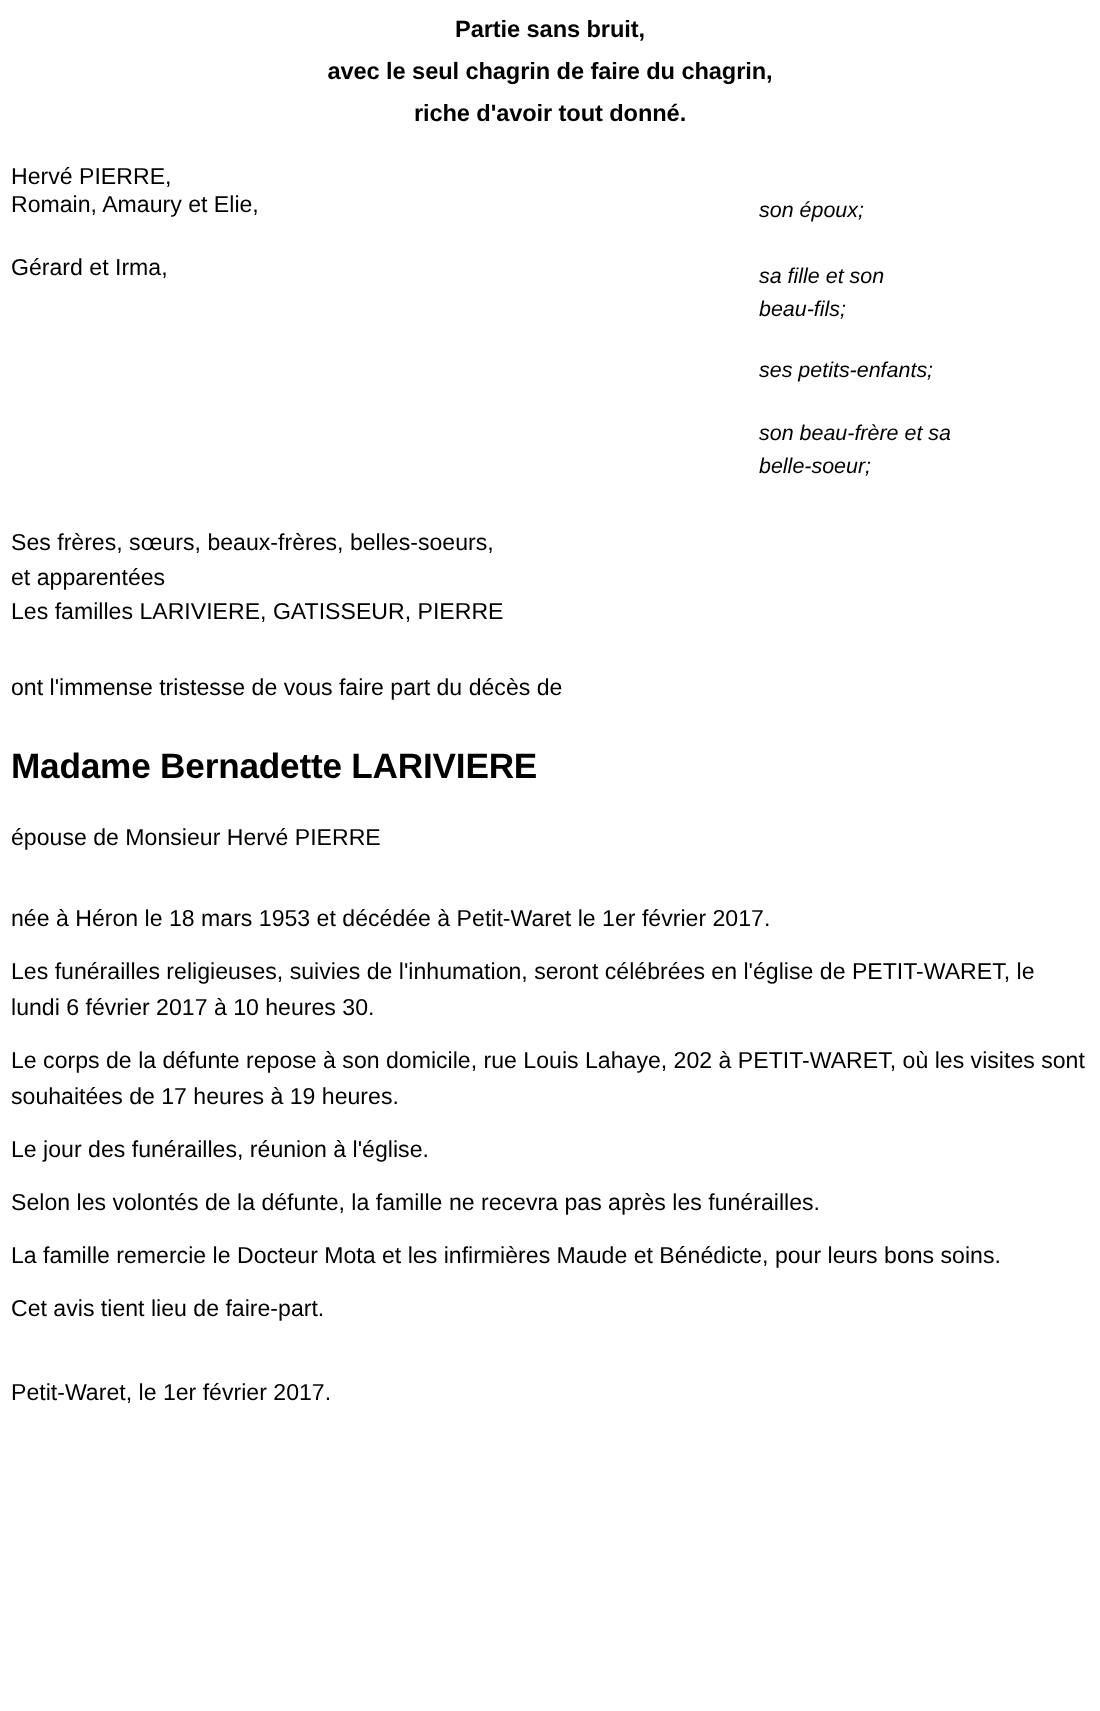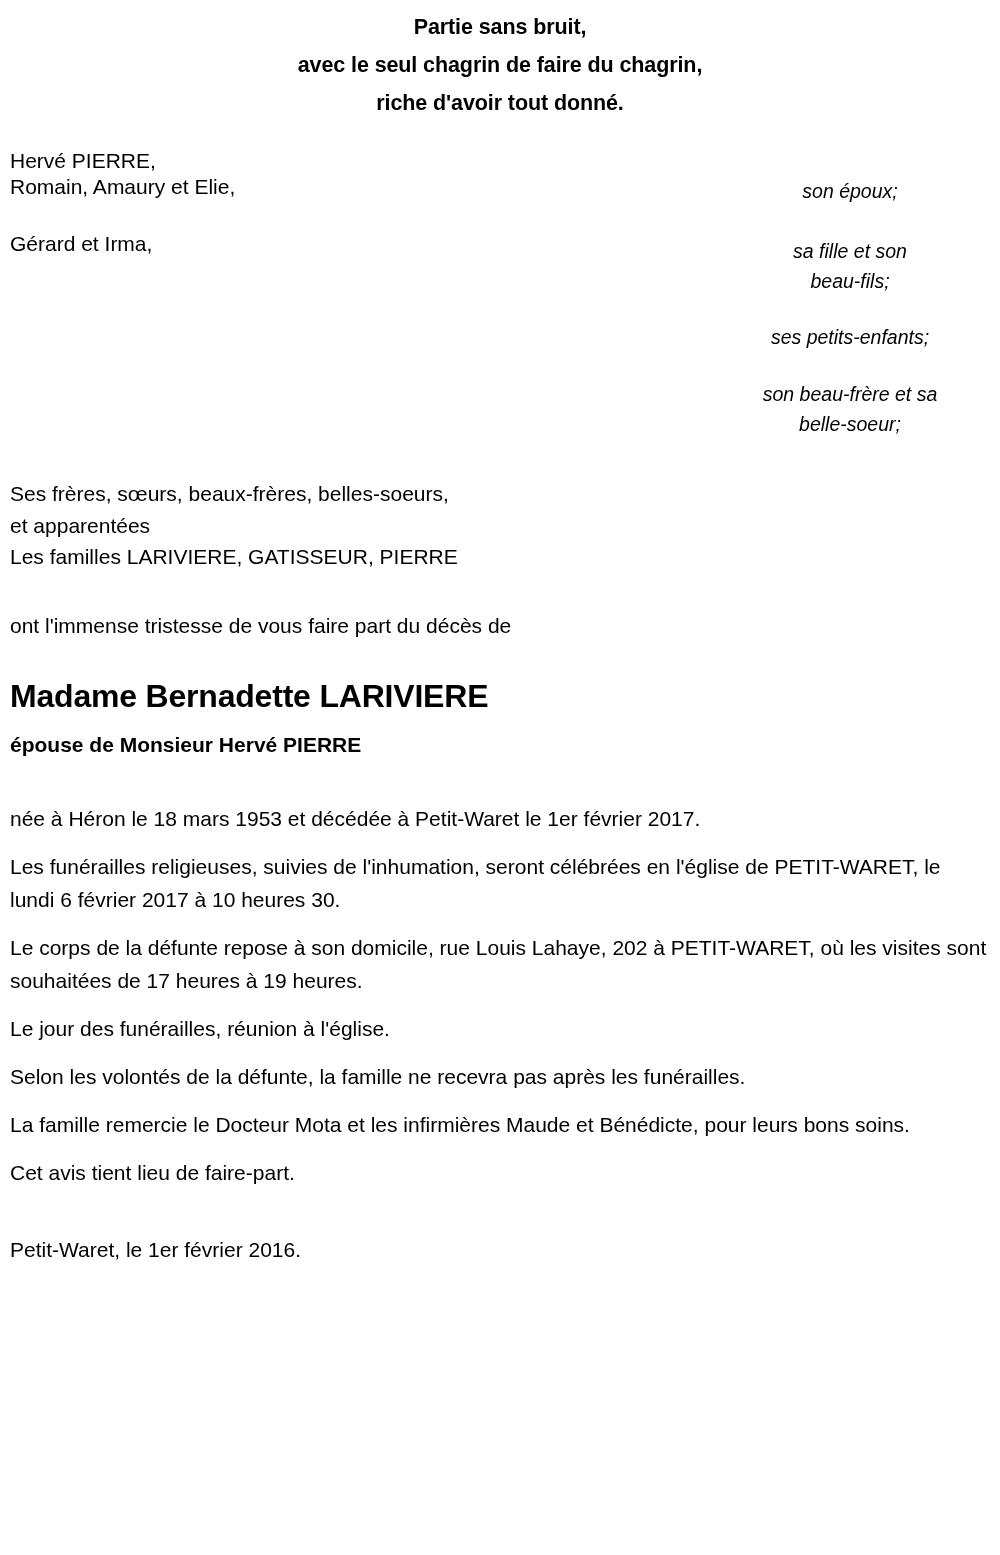--- a/index.html
+++ b/index.html
@@ -42,24 +42,24 @@
     min-height: 330px;
   }
   .names-col {
     position: absolute;
     left: 10px;
     top: 0;
     width: 640px;
   }
   .labels-col {
     position: absolute;
-    right: 0;
+    right: 10px;
     top: 0;
     width: 300px;
-    text-align: center;
+    text-align: left;
   }
   .name-line {
     font-size: 21px;
     line-height: 26px;
     white-space: nowrap;
   }
   .label-line {
     font-size: 19.5px;
     font-style: italic;
     line-height: 30px;
@@ -85,24 +85,23 @@
   .deceased-name {
     padding: 0 10px;
     margin-top: 36px;
     font-size: 32px;
     font-weight: bold;
     letter-spacing: -0.2px;
     line-height: 38px;
   }
   .spouse-of {
     padding: 0 10px;
-    margin-top: 15px;
+    margin-top: 32px;
     font-size: 21px;
     line-height: 30px;
-    font-weight: bold;
   }
 
   
   .details {
     padding: 0 10px;
     margin-top: 42px;
   }
   .detail-para {
     font-size: 21px;
     line-height: 33px;
@@ -163,15 +162,15 @@
   <div class="details">
     <div class="detail-para">née à Héron le 18 mars 1953 et décédée à Petit-Waret le 1er février 2017.</div>
     <div class="detail-para">Les funérailles religieuses, suivies de l'inhumation, seront célébrées en l'église de PETIT-WARET, le lundi 6 février 2017 à 10 heures 30.</div>
     <div class="detail-para">Le corps de la défunte repose à son domicile, rue Louis Lahaye, 202 à PETIT-WARET, où les visites sont souhaitées de 17 heures à 19 heures.</div>
     <div class="detail-para">Le jour des funérailles, réunion à l'église.</div>
     <div class="detail-para">Selon les volontés de la défunte, la famille ne recevra pas après les funérailles.</div>
     <div class="detail-para">La famille remercie le Docteur Mota et les infirmières Maude et Bénédicte, pour leurs bons soins.</div>
     <div class="detail-para">Cet avis tient lieu de faire-part.</div>
   </div>
 
-  <div class="closing">Petit-Waret, le 1er février 2016.</div>
+  <div class="closing">Petit-Waret, le 1er février 2017.</div>
 
 </div>
 
 </body></html>

